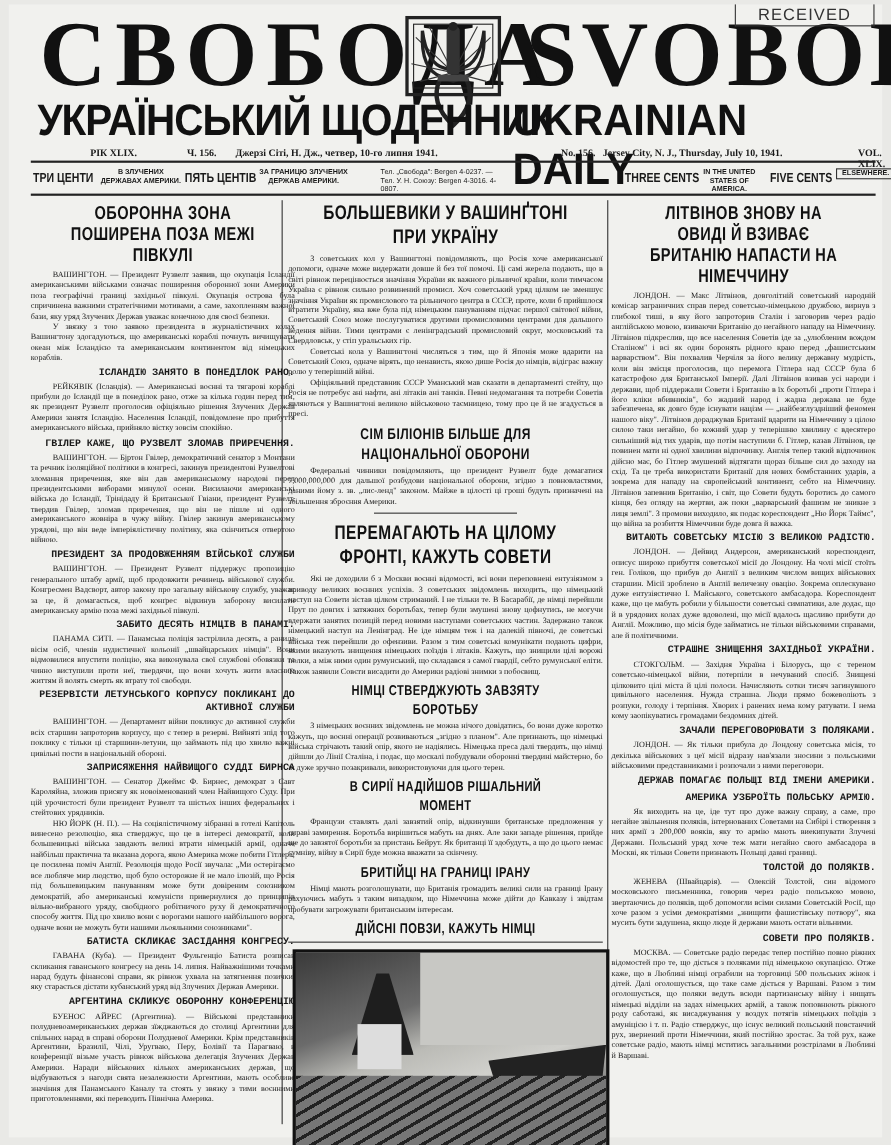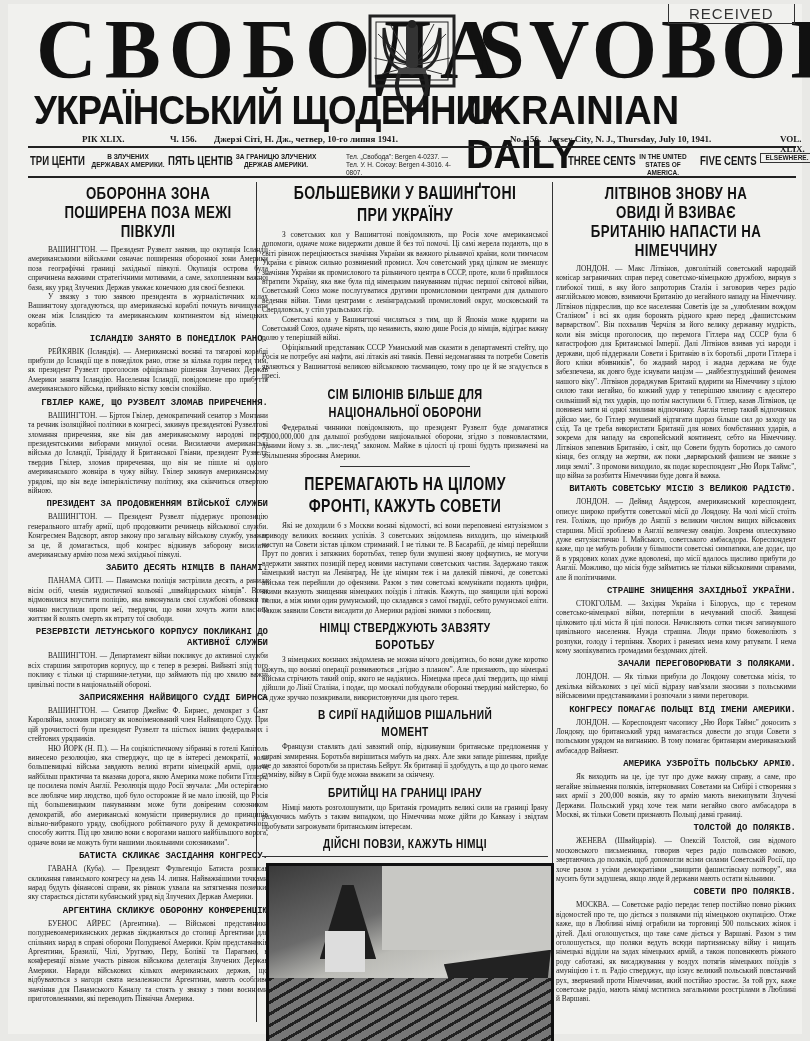--- a/index.html
+++ b/index.html
@@ -149,22 +149,21 @@
 
   <div class="col col-right">
     <h1 class="h1" style="font-size:17px;line-height:19px;margin:4px 0 4px 0;">ЛІТВІНОВ ЗНОВУ НА ОВИДІ Й ВЗИВАЄ БРИТАНІЮ НАПАСТИ НА НІМЕЧЧИНУ</h1>
     <p class="p">ЛОНДОН. — Макс Літвінов, довголітній советський народній комісар заграничних справ перед советсько-німецькою дружбою, вирнув з глибокої тиші, в яку його запроторив Сталін і заговорив через радіо англійською мовою, взиваючи Британію до негайного нападу на Німеччину. Літвінов підкреслив, що все населення Советів іде за „улюбленим вождом Сталіном" і всі як один боронять рідного краю перед „фашистським варварством". Він похвалив Черчіля за його велику державну мудрість, коли він змісця проголосив, що перемога Гітлера над СССР була б катастрофою для Британської Імперії. Далі Літвінов взивав усі народи і держави, щоб піддержали Совети і Британію в їх боротьбі „проти Гітлера і його кліки вбивників", бо жадний народ і жадна держава не буде забезпечена, як довго буде існувати націзм — „найбезглуздніший феномен нашого віку". Літвінов дораджував Британії вдарити на Німеччину з цілою силою таки негайно, бо кожний удар у теперішню хвилину є вдесятеро сильніший від тих ударів, що потім наступили б. Гітлер, казав Літвінов, це повинен мати ні одної хвилини відпочинку. Англія тепер такий відпочинок дійсно має, бо Гітлер змушений відтягати щораз більше сил до заходу на схід. Та це треба використати Британії для нових бомбстанних ударів, а зокрема для нападу на європейський континент, себто на Німеччину. Літвінов запевнив Британію, і світ, що Совети будуть боротись до самого кінця, без огляду на жертви, аж поки „варварський фашизм не зникне з лиця землі". З промови виходило, як подає кореспондент „Ню Йорк Таймс", що війна за розбиття Німеччини буде довга й важка.</p>
     <div class="h2">ВИТАЮТЬ СОВЕТСЬКУ МІСІЮ З ВЕЛИКОЮ РАДІСТЮ.</div>
     <p class="p">ЛОНДОН. — Дейвид Андерсон, американський кореспондент, описує широко прибуття советської місії до Лондону. На чолі місії стоїть ген. Голіков, що прибув до Англії з великим числом вищих військових старшин. Місії зроблено в Англії величезну овацію. Зокрема оплескувано дуже ентузіястично І. Майського, советського амбасадора. Кореспондент каже, що це мабуть робили у більшости советські симпатики, але додає, що й в урядових колах дуже вдоволені, що місії вдалось щасливо прибути до Англії. Можливо, що місія буде займатись не тільки військовими справами, але й політичними.</p>
     <div class="h2">СТРАШНЕ ЗНИЩЕННЯ ЗАХІДНЬОЇ УКРАЇНИ.</div>
     <p class="p">СТОКГОЛЬМ. — Західня Україна і Білорусь, що є тереном советсько-німецької війни, потерпіли в нечуваний спосіб. Знищені цілковито цілі міста й цілі полоси. Начисляють сотки тисяч загинувшого цивільного населення. Нужда страшна. Люди прямо божеволіють з розпуки, голоду і терпіння. Хворих і ранених нема кому ратувати. І нема кому заопікуватись громадами бездомних дітей.</p>
     <div class="h2">ЗАЧАЛИ ПЕРЕГОВОРЮВАТИ З ПОЛЯКАМИ.</div>
     <p class="p">ЛОНДОН. — Як тільки прибула до Лондону советська місія, то декілька військових з цеї місії відразу нав'язали зносини з польськими військовими представниками і розпочали з ними переговори.</p>
-    <div class="h2">КОНГРЕСУ ПОМАГАЄ ПОЛЬЩІ ВІД ІМЕНИ АМЕРИКИ.</div>
-    <p class="p">ЛОНДОН. — Кореспондент часопису „Ню Йорк Таймс" доносить з Лондону, що британський уряд намагається довести до згоди Совети з польським урядом на вигнанню. В тому помагає британцям американський амбасадор Вайнент.</p>
+    <div class="h2">ДЕРЖАВ ПОМАГАЄ ПОЛЬЩІ ВІД ІМЕНИ АМЕРИКИ.</div>
     <div class="h2">АМЕРИКА УЗБРОЇТЬ ПОЛЬСЬКУ АРМІЮ.</div>
     <p class="p">Як виходить на це, іде тут про дуже важну справу, а саме, про негайне звільнення поляків, інтернованих Советами на Сибірі і створення з них армії з 200,000 вояків, яку то армію мають виекипувати Злучені Держави. Польський уряд хоче теж мати негайно свого амбасадора в Москві, як тільки Совети признають Польщі давні границі.</p>
     <div class="h2">ТОЛСТОЙ ДО ПОЛЯКІВ.</div>
     <p class="p">ЖЕНЕВА (Швайцарія). — Олексій Толстой, син відомого московського письменника, говорив через радіо польською мовою, звертаючись до поляків, щоб допомогли всіми силами Советській Росії, що хоче разом з усіми демократіями „знищити фашистівську потвору", яка мусить бути задушена, якщо люде й держави мають остати вільними.</p>
     <div class="h2">СОВЕТИ ПРО ПОЛЯКІВ.</div>
     <p class="p">МОСКВА. — Советське радіо передає тепер постійно повно ріжних відомостей про те, що діється з поляками під німецькою окупацією. Отже каже, що в Люблині німці ограбили на торговиці 500 польських жінок і дітей. Далі оголошується, що таке саме діється у Варшаві. Разом з тим оголошується, що поляки ведуть всюди партизанську війну і нищать німецькі відділи на задах німецьких армій, а також поповнюють ріжного роду саботажі, як висаджування у воздух потягів німецьких поїздів з амуніцією і т. п. Радіо стверджує, що існує великий польський повстанчий рух, звернений проти Німеччини, який постійно зростає. За той рух, каже советське радіо, мають німці мститись загальними розстрілами в Люблині й Варшаві.</p>
   </div>
 
 </div>
 

